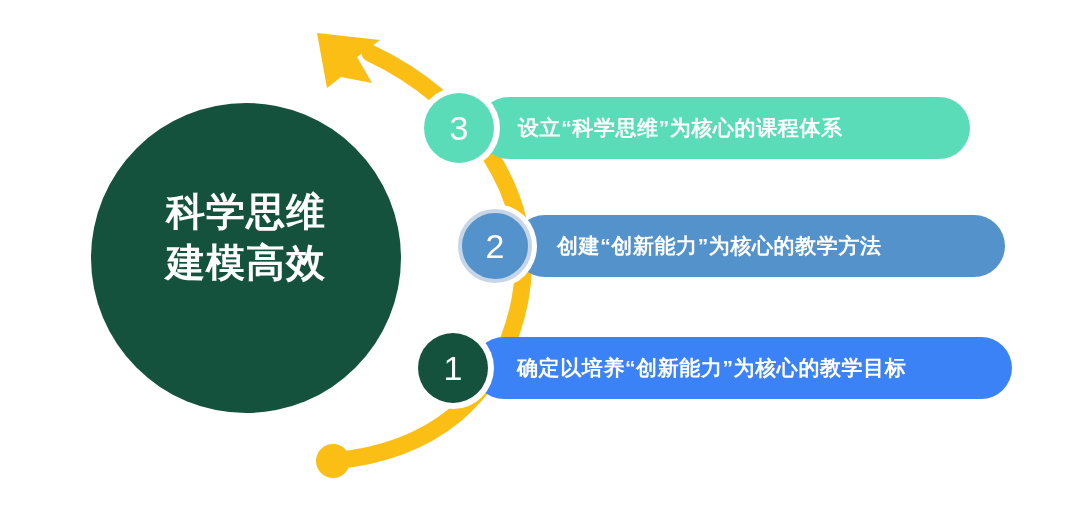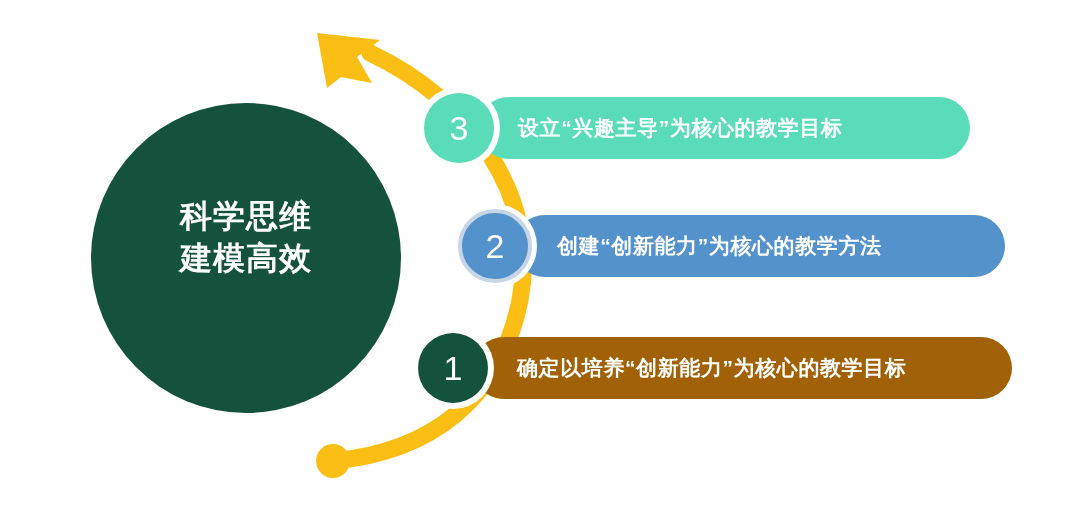--- a/index.html
+++ b/index.html
@@ -40,21 +40,21 @@
     width: 310px;
     height: 310px;
     border-radius: 50%;
     z-index: 2;
     display: flex;
     align-items: center;
     justify-content: center;
   }
   .hub-text {
     color: #ffffff;
-    font-size: 32px;
+    font-size: 39px;
     font-weight: bold;
     line-height: 1.32;
     text-align: center;
     letter-spacing: 1px;
     margin-top: -42px;
     white-space: pre-line;
     user-select: none;
   }
 
   
@@ -139,40 +139,40 @@
     <path d="M 317 33 L 380 40 L 357 57 L 372 83 L 341 77 L 327 88 Z" fill="#FBBE14"></path>
   </svg>
 
   <div class="hub" style="background:#15523D">
     <div class="hub-text">科学思维
 建模高效</div>
   </div>
 
   <div class="step" id="step-3">
     <div class="step-bar" style="background:#59DCB7">
-      <span class="step-bar-label">设立“兴趣主导”为核心的教学目标</span>
+      <span class="step-bar-label">设立“科学思维”为核心的课程体系</span>
     </div>
     <div class="step-notch"></div>
     <div class="step-badge" style="background:#59DCB7">
       <span class="step-badge-num">3</span>
     </div>
   </div>
 
   <div class="step" id="step-2">
     <div class="step-bar" style="background:#5492CB">
       <span class="step-bar-label">创建“创新能力”为核心的教学方法</span>
     </div>
     <div class="step-notch"></div>
     <div class="step-badge" style="background:#5492CB">
       <span class="step-badge-num">2</span>
     </div>
   </div>
 
   <div class="step" id="step-1">
-    <div class="step-bar" style="background:#a16207">
+    <div class="step-bar" style="background:#3b82f6">
       <span class="step-bar-label">确定以培养“创新能力”为核心的教学目标</span>
     </div>
     <div class="step-notch"></div>
     <div class="step-badge" style="background:#15523D">
       <span class="step-badge-num">1</span>
     </div>
   </div>
 
 </div>
 

